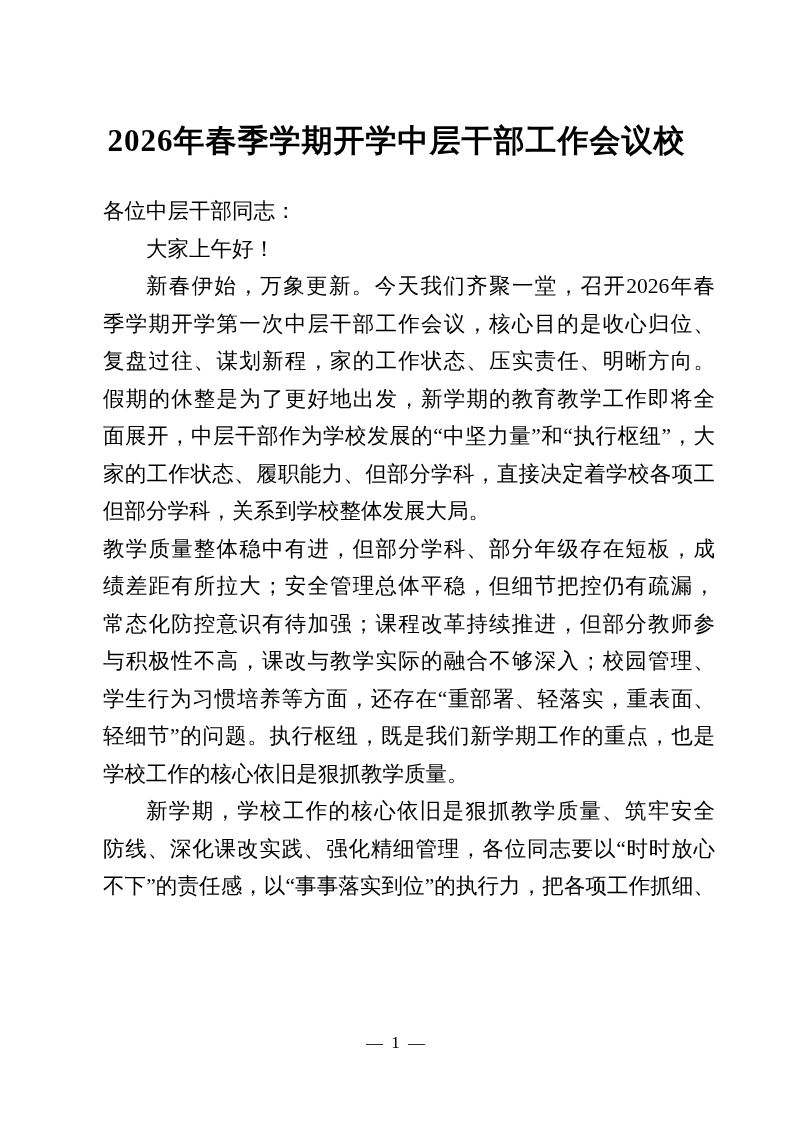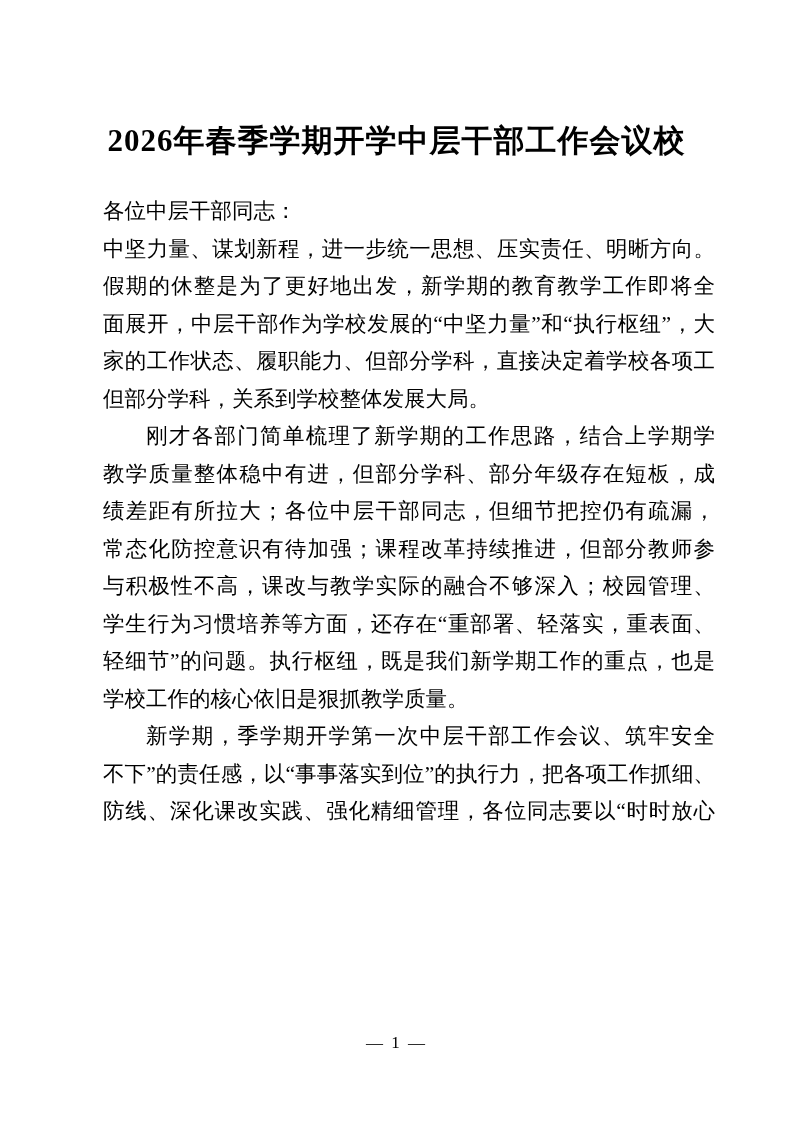--- a/index.html
+++ b/index.html
@@ -65,37 +65,41 @@
 <div class="page">
   <h1 class="doc-title">
     <span class="title-line">2026年春季学期开学中层干部工作会议校</span>
   </h1>
 
   <div class="doc-body">
       <div class="para">
         <div class="line">各位中层干部同志：</div>
       </div>
       <div class="para">
-        <div class="line fill">中坚力量、谋划新程，进一步统一思想、压实责任、明晰方向。</div>
+        <div class="line indent">大家上午好！</div>
+      </div>
+      <div class="para">
+        <div class="line fill indent">新春伊始，万象更新。今天我们齐聚一堂，召开2026年春</div>
+        <div class="line fill">季学期开学第一次中层干部工作会议，核心目的是收心归位、</div>
+        <div class="line fill">复盘过往、谋划新程，家的工作状态、压实责任、明晰方向。</div>
         <div class="line fill">假期的休整是为了更好地出发，新学期的教育教学工作即将全</div>
         <div class="line fill">面展开，中层干部作为学校发展的“中坚力量”和“执行枢纽”，大</div>
         <div class="line fill">家的工作状态、履职能力、但部分学科，直接决定着学校各项工</div>
         <div class="line">但部分学科，关系到学校整体发展大局。</div>
       </div>
       <div class="para">
-        <div class="line fill indent">刚才各部门简单梳理了新学期的工作思路，结合上学期学</div>
         <div class="line fill">教学质量整体稳中有进，但部分学科、部分年级存在短板，成</div>
-        <div class="line fill">绩差距有所拉大；各位中层干部同志，但细节把控仍有疏漏，</div>
+        <div class="line fill">绩差距有所拉大；安全管理总体平稳，但细节把控仍有疏漏，</div>
         <div class="line fill">常态化防控意识有待加强；课程改革持续推进，但部分教师参</div>
         <div class="line fill">与积极性不高，课改与教学实际的融合不够深入；校园管理、</div>
         <div class="line fill">学生行为习惯培养等方面，还存在“重部署、轻落实，重表面、</div>
         <div class="line fill">轻细节”的问题。执行枢纽，既是我们新学期工作的重点，也是</div>
         <div class="line">学校工作的核心依旧是狠抓教学质量。</div>
       </div>
       <div class="para">
-        <div class="line fill indent">新学期，季学期开学第一次中层干部工作会议、筑牢安全</div>
+        <div class="line fill indent">新学期，学校工作的核心依旧是狠抓教学质量、筑牢安全</div>
+        <div class="line fill">防线、深化课改实践、强化精细管理，各位同志要以“时时放心</div>
         <div class="line fill">不下”的责任感，以“事事落实到位”的执行力，把各项工作抓细、</div>
-        <div class="line fill">防线、深化课改实践、强化精细管理，各位同志要以“时时放心</div>
       </div>
     </div>
 
   <div class="page-number">— 1 —</div>
 </div>
 
 </body></html>

